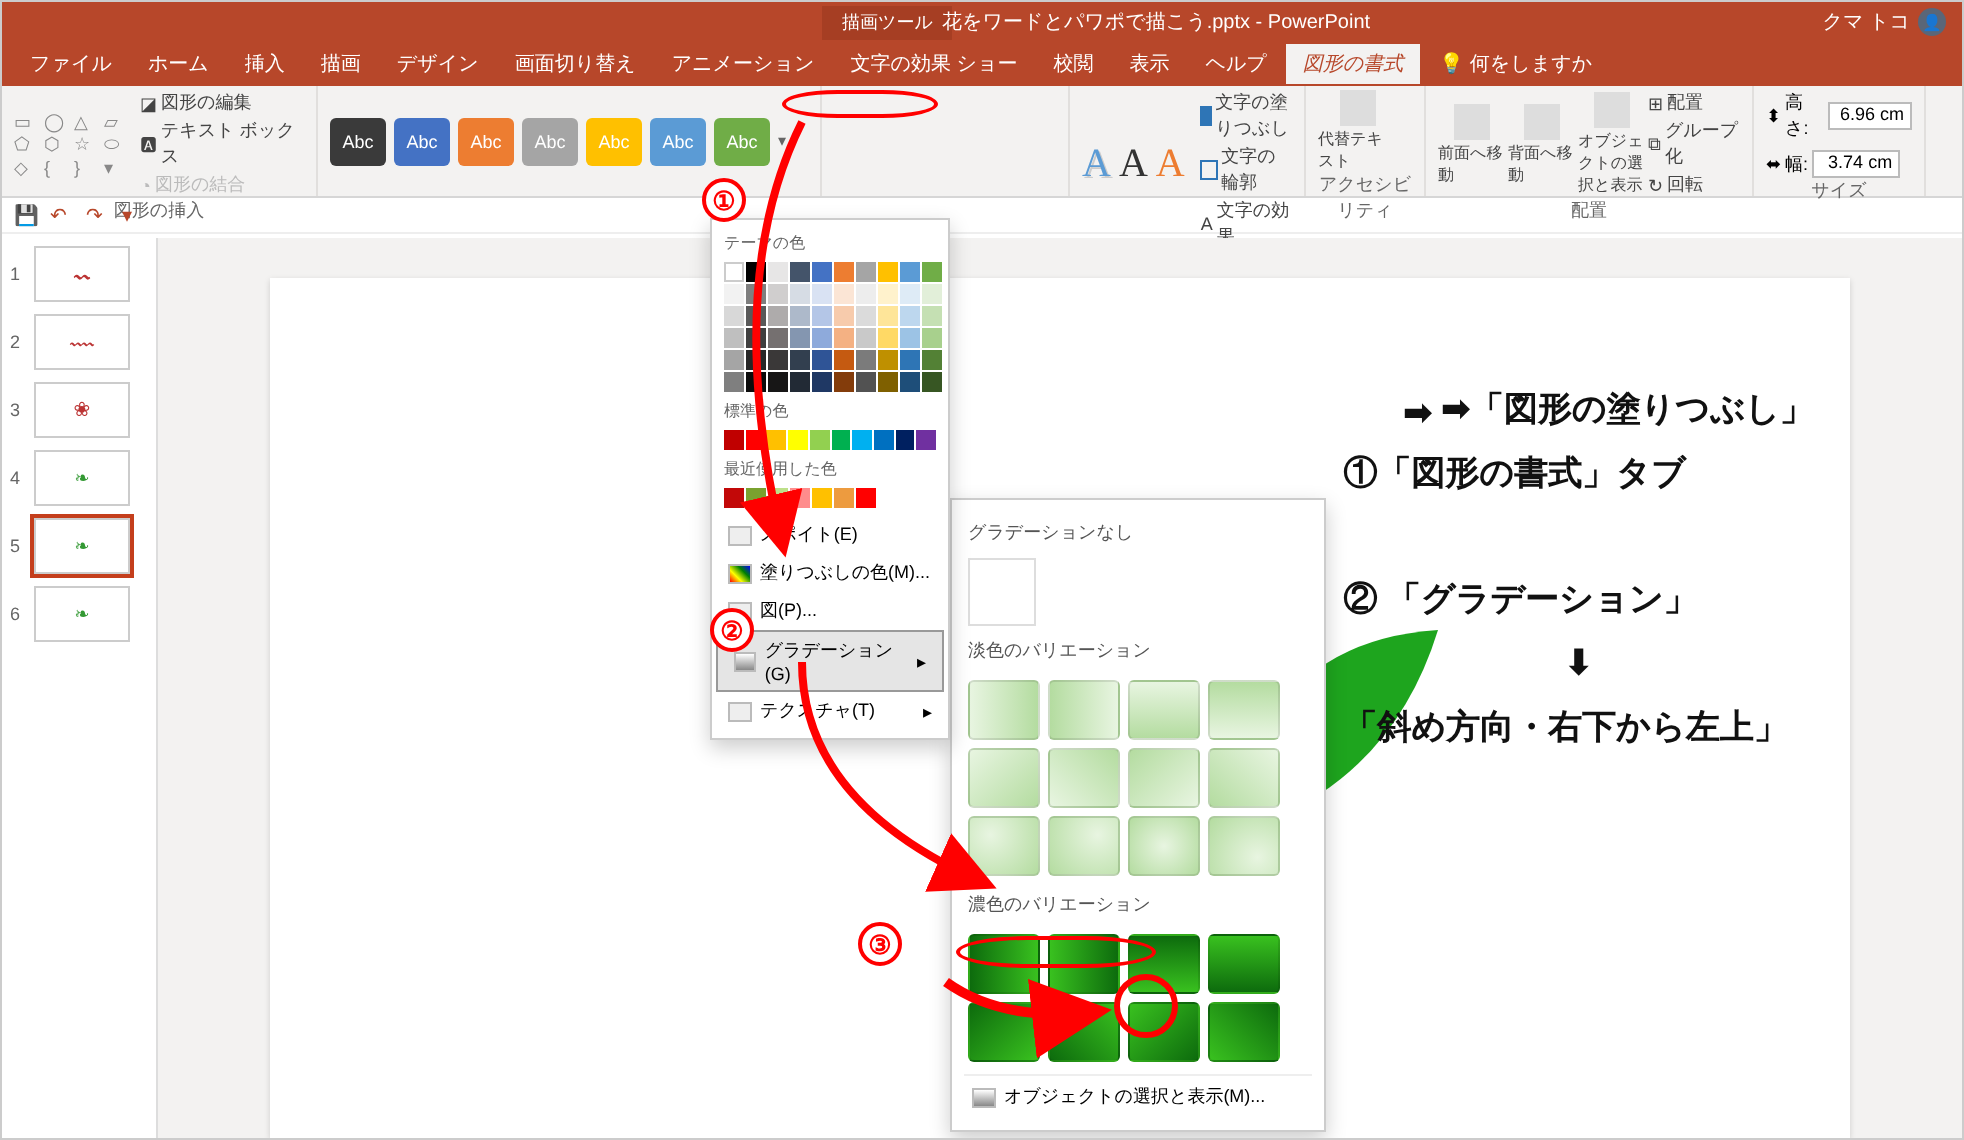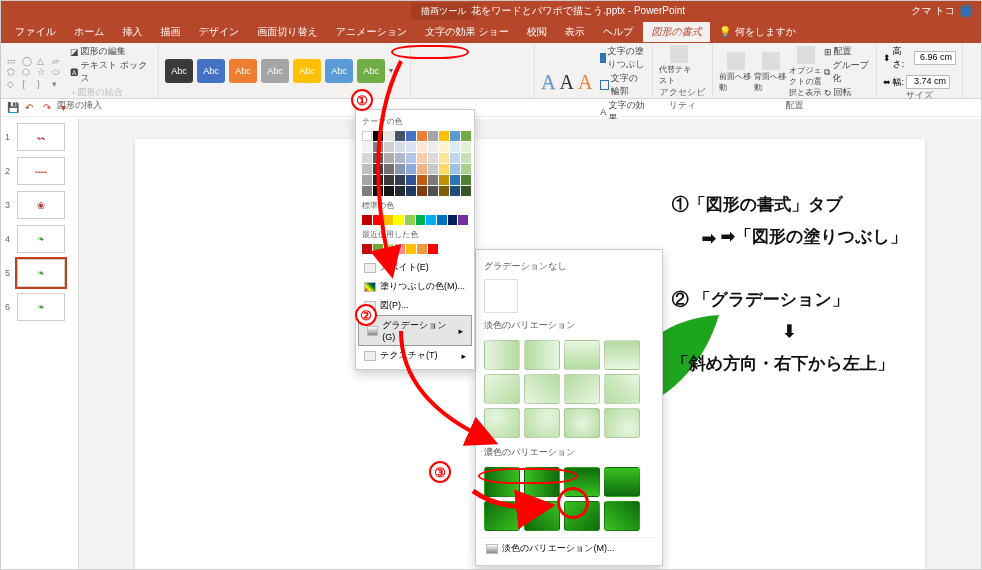--- a/index.html
+++ b/index.html
@@ -402,29 +402,29 @@
           <span class="gradsw" style="background:linear-gradient(to left,#0d6b0d,#39c11f)"></span>
           <span class="gradsw" style="background:linear-gradient(to bottom,#0d6b0d,#39c11f)"></span>
           <span class="gradsw" style="background:linear-gradient(to top,#0d6b0d,#39c11f)"></span>
           <span class="gradsw" style="background:linear-gradient(135deg,#0d6b0d,#39c11f)"></span>
           <span class="gradsw" style="background:linear-gradient(45deg,#0d6b0d,#39c11f)"></span>
           <span class="gradsw" style="background:linear-gradient(-45deg,#0d6b0d,#39c11f)"></span>
           <span class="gradsw" style="background:linear-gradient(-135deg,#0d6b0d,#39c11f)"></span>
         </div>
         <div class="more-grad">
             <span class="mi-ico" style="width:12px;height:10px;background:linear-gradient(#fff,#888);border:1px solid #bbb"></span>
-            <span>淡色のバリエーション(M)...</span>
+            <span>オブジェクトの選択と表示(M)...</span>
           </div>
 
         <div class="red-oval" style="left:2px; top:218px; width:100px; height:16px;"></div>
       </div>
 
       <div class="annot">
+        <div style="padding-left:30px"><span class="arrow">➡</span> <span style="display:inline">➡「図形の塗りつぶし」</span></div>
         <div>①「図形の書式」タブ</div>
-        <div style="padding-left:30px"><span class="arrow">➡</span> <span style="display:inline">➡「図形の塗りつぶし」</span></div>
         <div style="margin-top:30px">② 「グラデーション」</div>
         <div style="text-align:center"><span>⬇</span></div>
         <div>「斜め方向・右下から左上」</div>
       </div>
 
     </div>
   </div>
 </div>
 
 <div class="fillbtn-hl" style="left:390px; top:44px; width:78px; height:14px;"></div>

